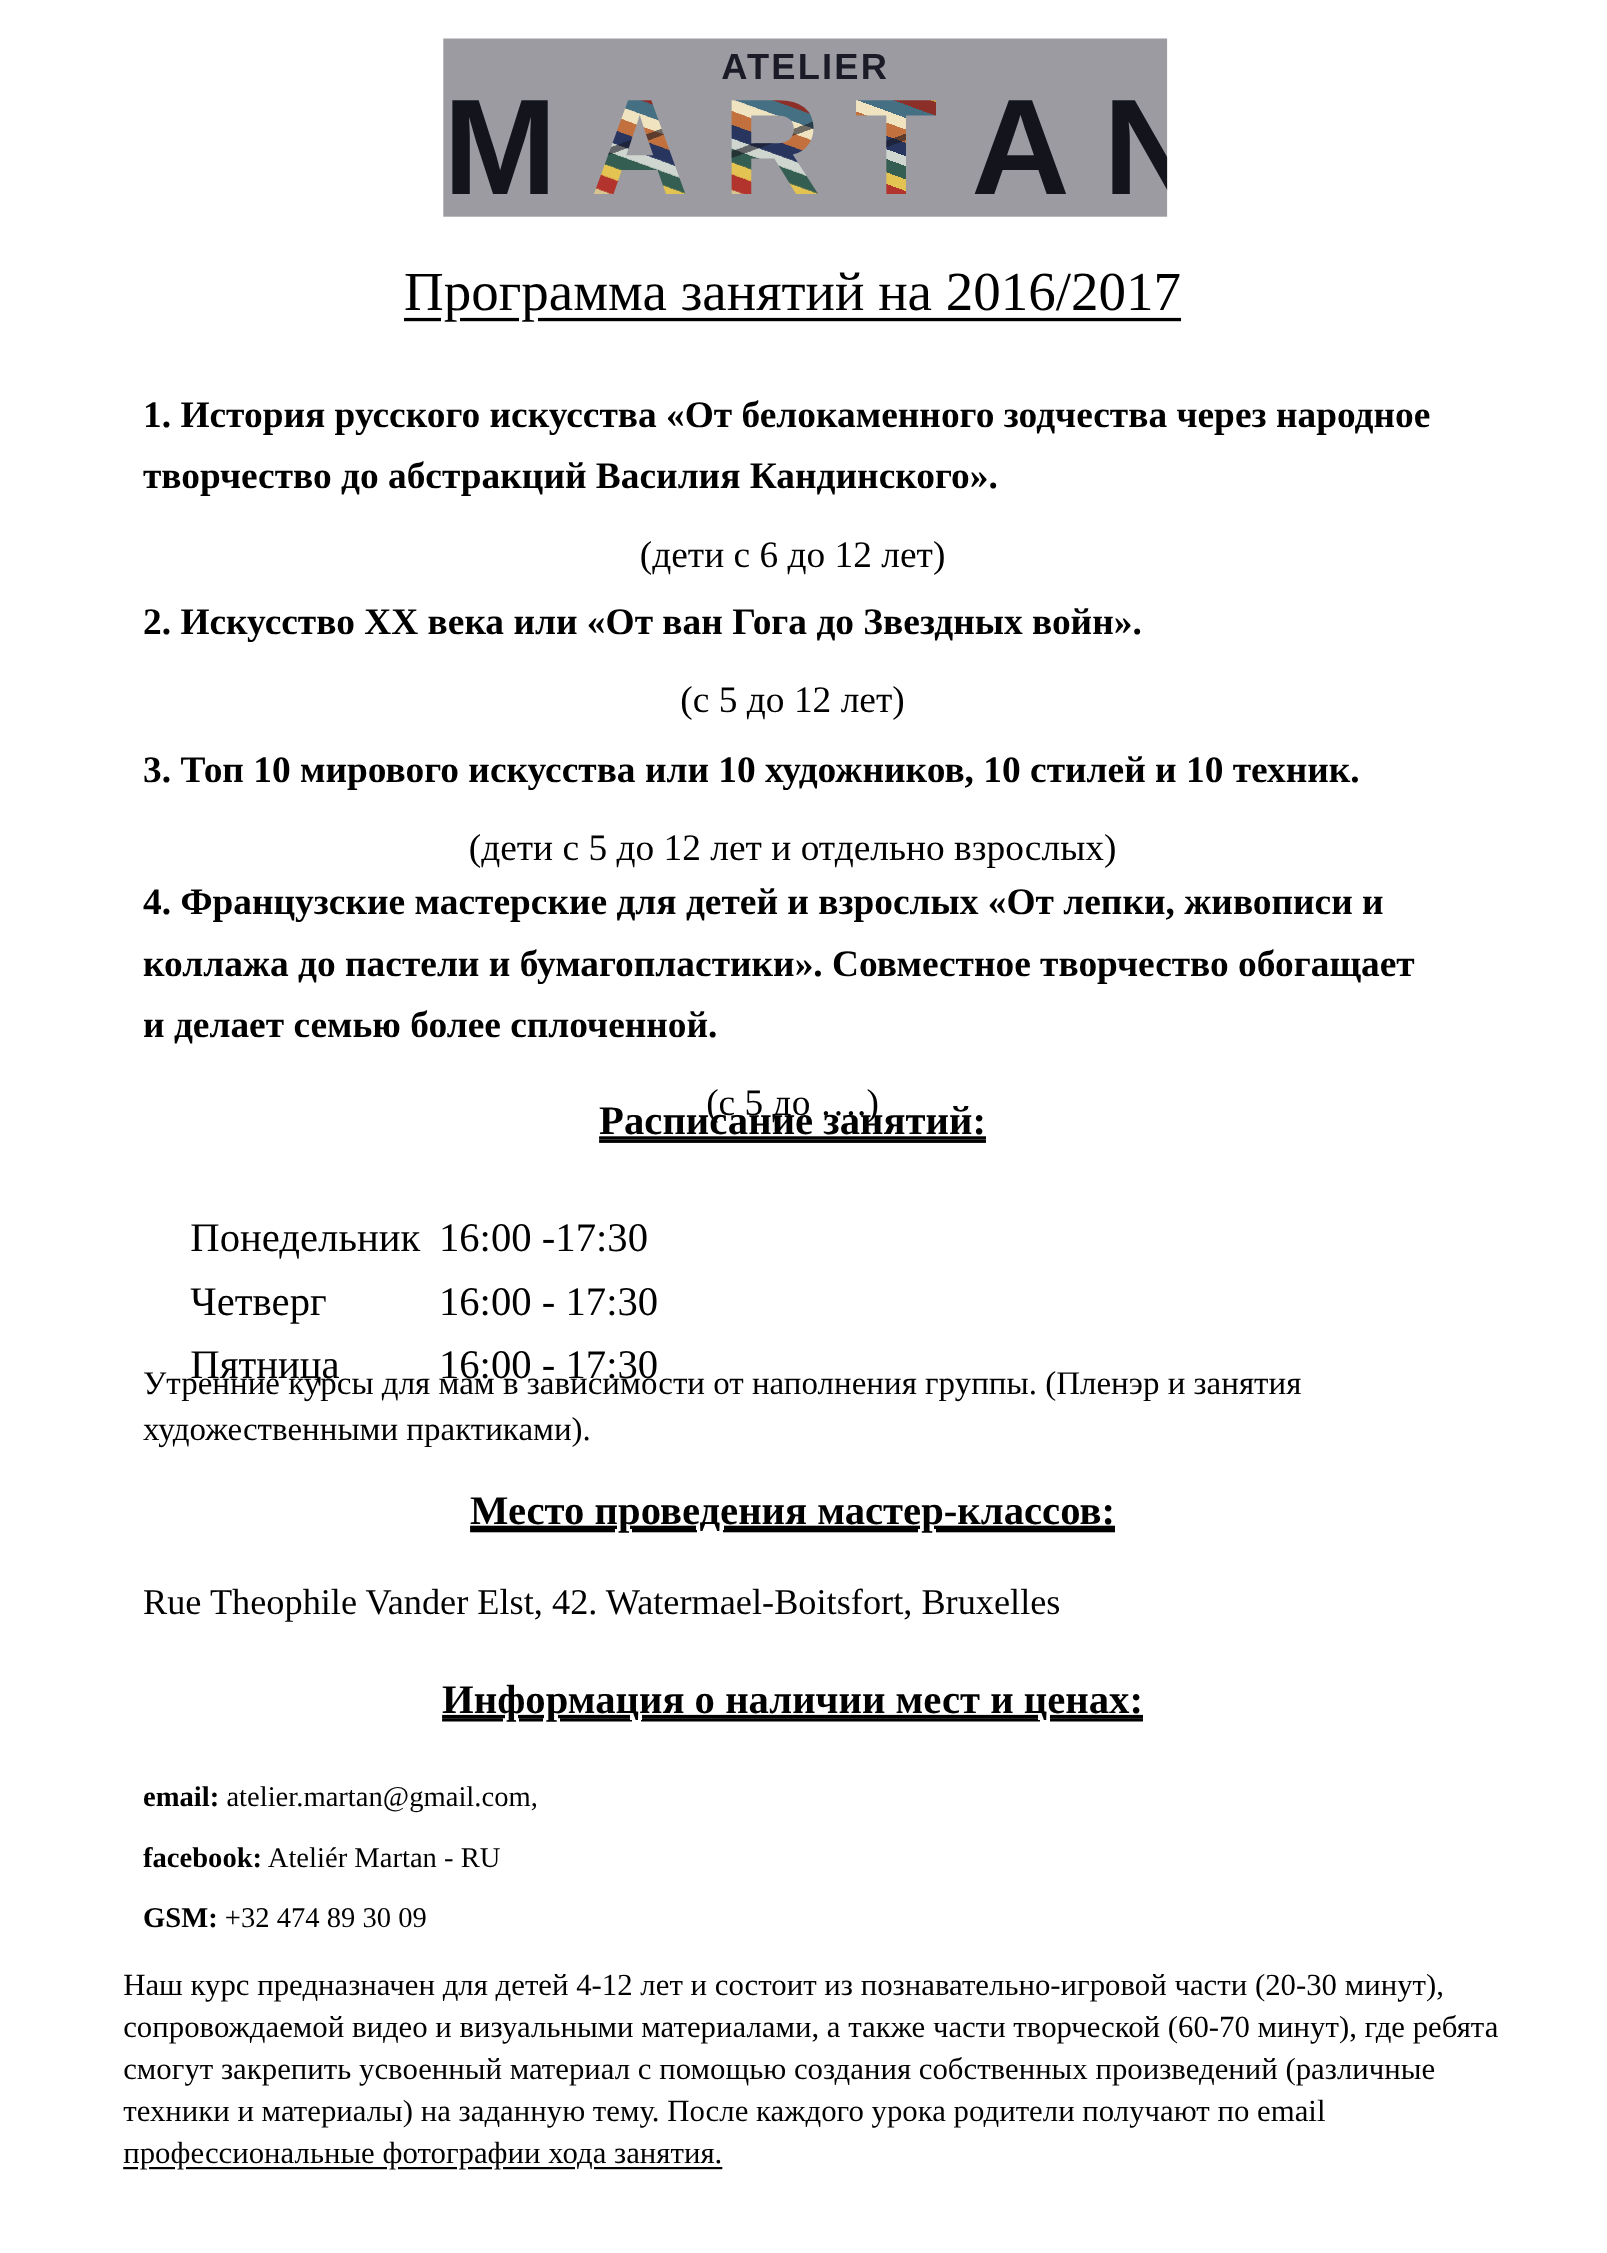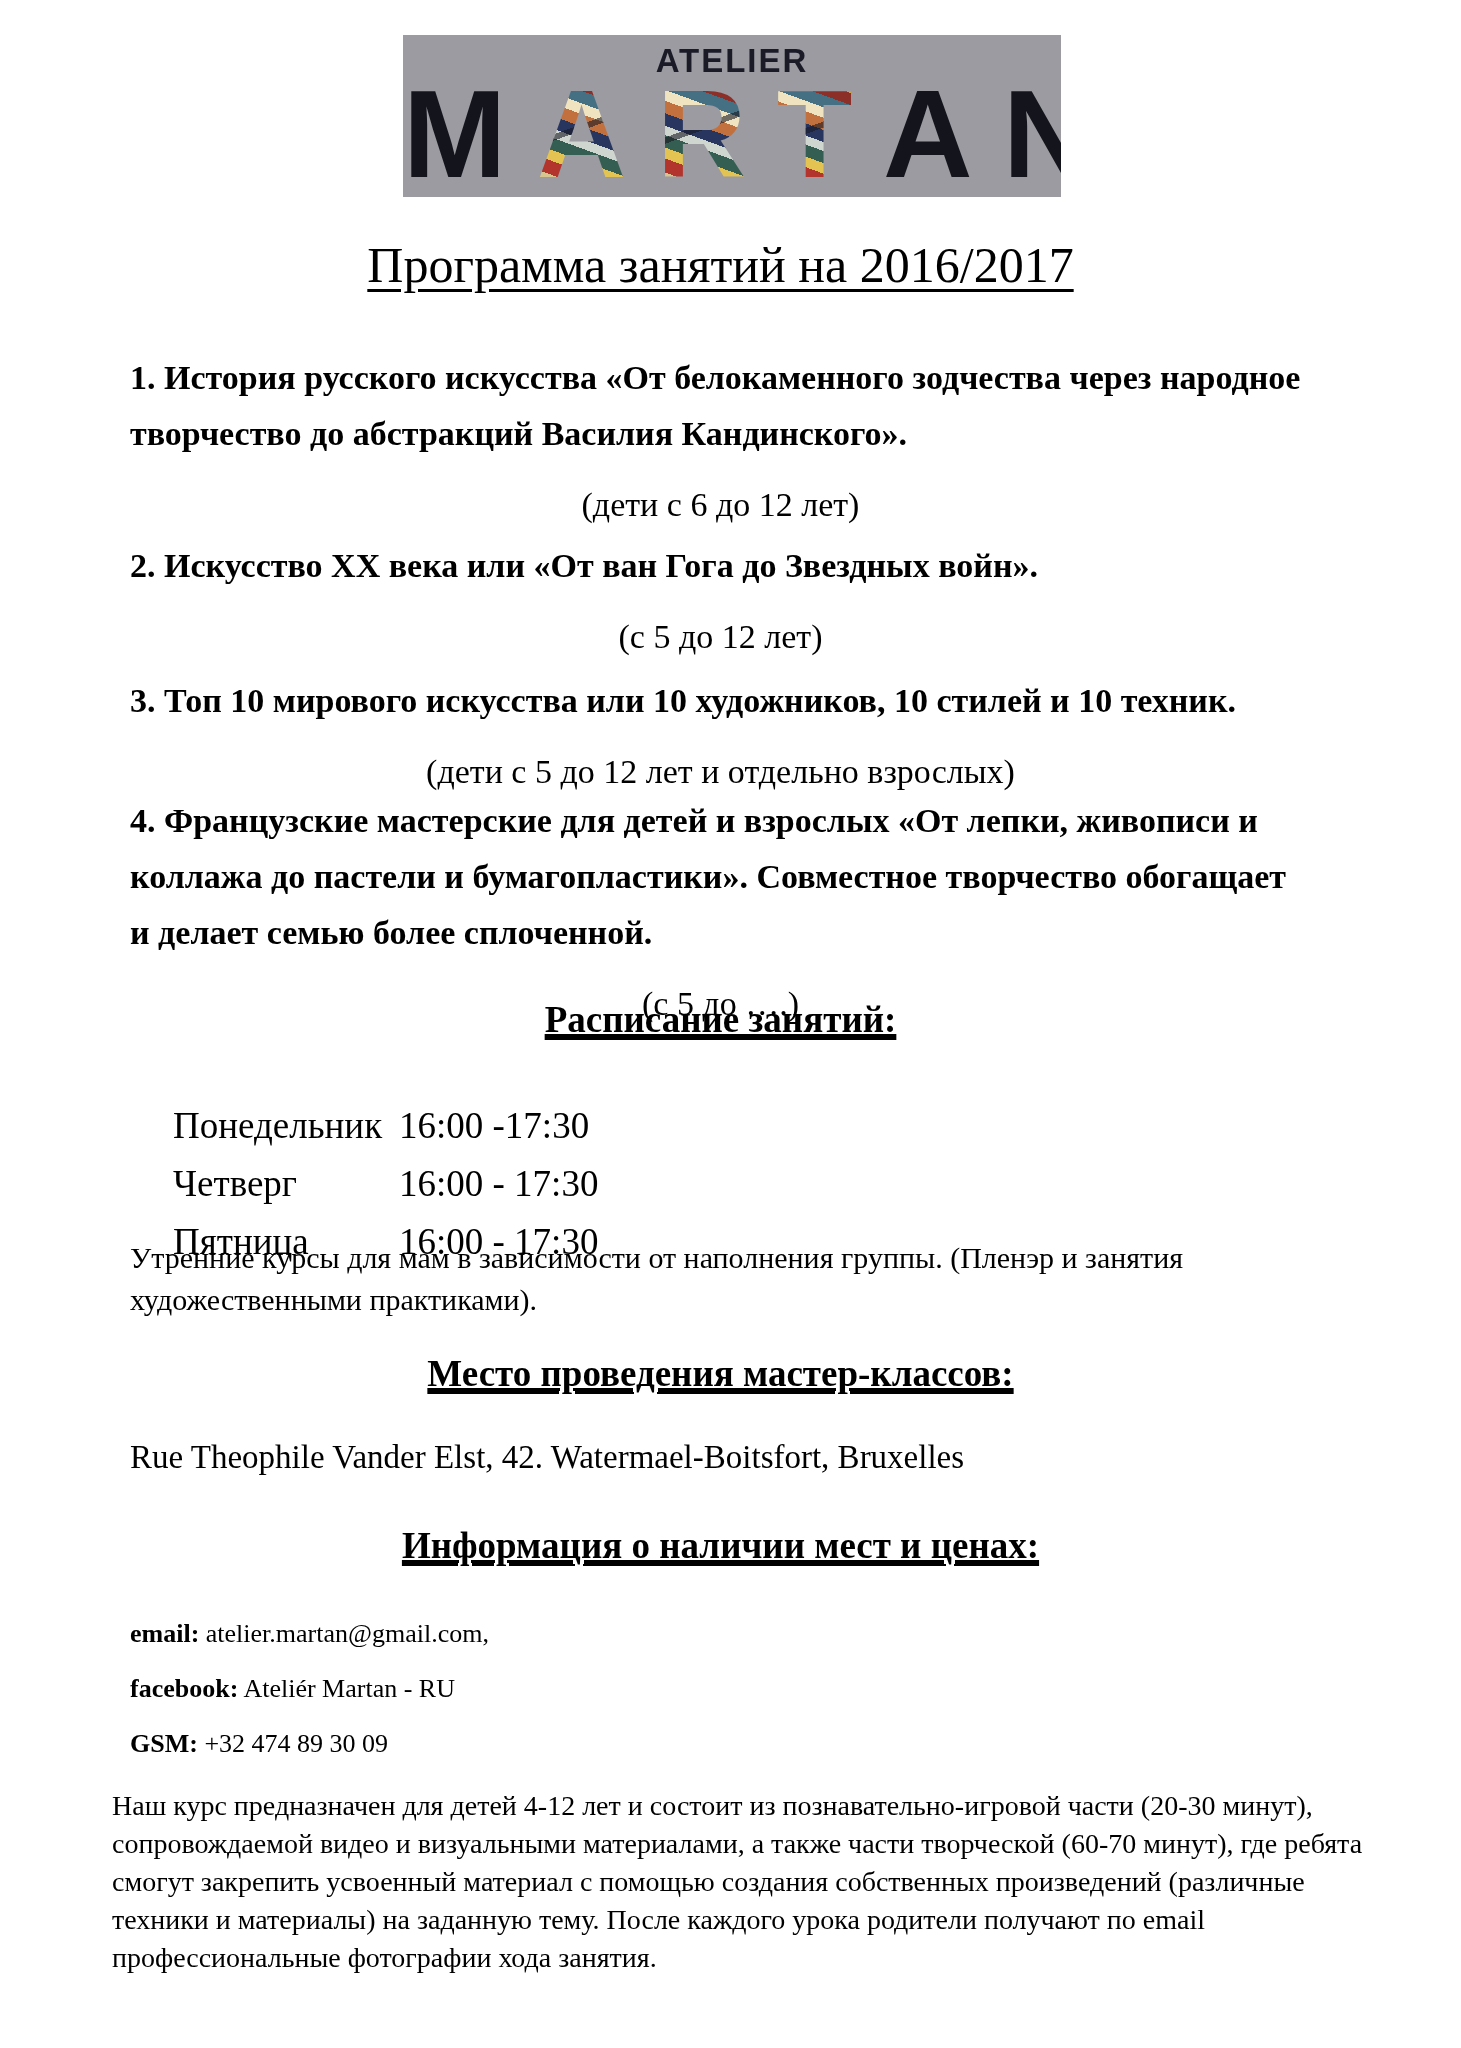--- a/index.html
+++ b/index.html
@@ -110,20 +110,21 @@
   .schedule-note { top: 1237px; font-size: 30px; line-height: 42px; }
 
   
   .address-line { top: 1435px; font-size: 33px; line-height: 44px; }
   .contacts { top: 1606px; font-size: 26px; line-height: 55px; }
   .contact-label { font-weight: bold; }
 
   
   .footnote { top: 1787px; left: 112px; right: 70px; font-size: 28px; line-height: 38px; }
   .footnote .underlined {
+    text-decoration: underline;
     text-decoration-thickness: 2px;
     text-underline-offset: 4px;
   }
 </style>
 </head>
 <body>
 
 <div class="page">
 
   <div class="logo-box">

